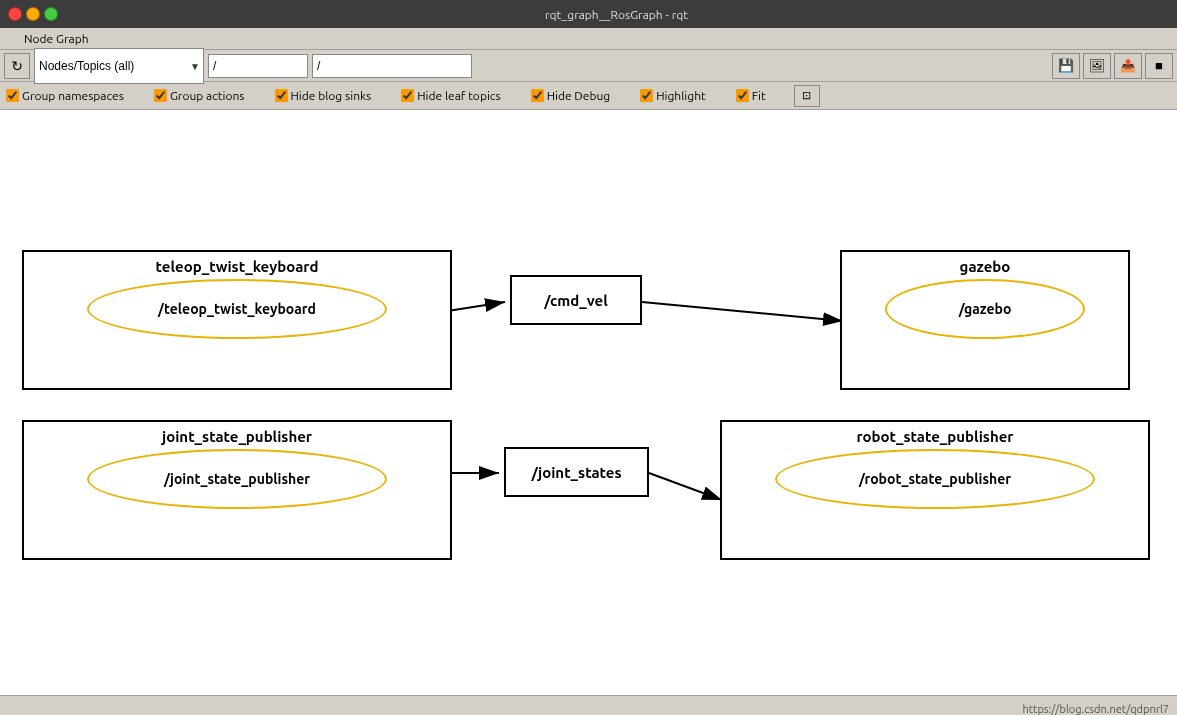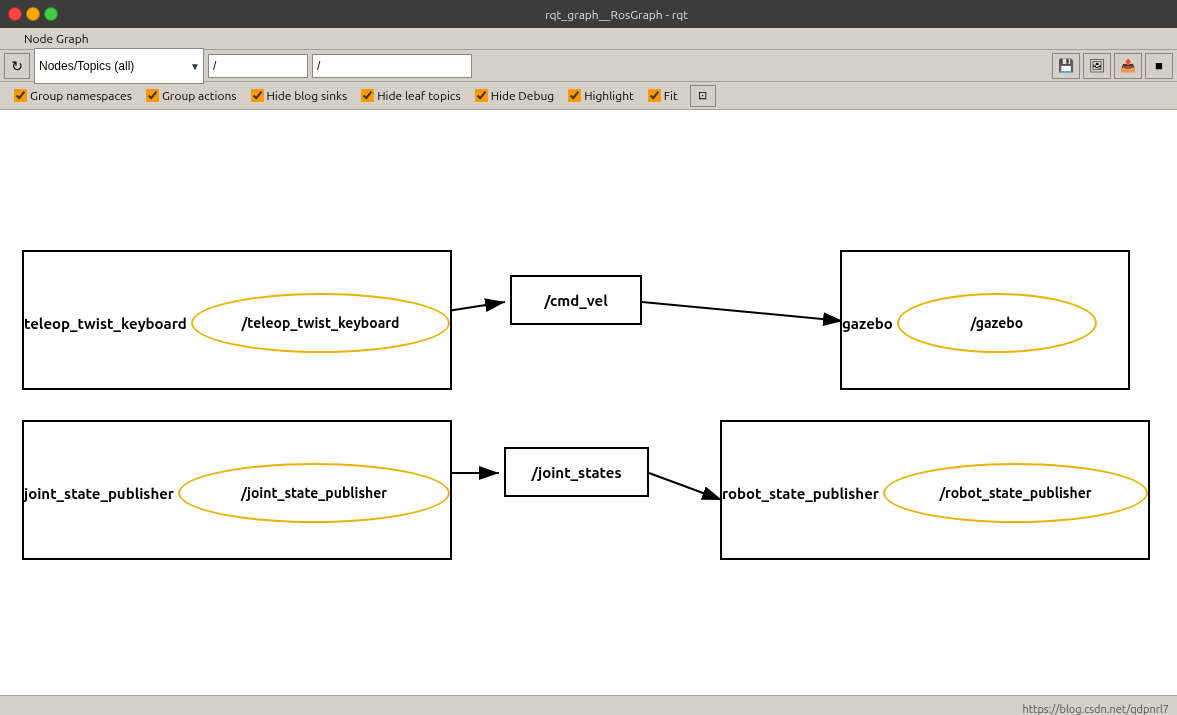--- a/index.html
+++ b/index.html
@@ -101,22 +101,22 @@
       font-size: 12px;
       background: white;
     }
 
     
     .optionsbar {
       background: #d4d0c8;
       height: 28px;
       display: flex;
       align-items: center;
-      padding: 0 8px;
-      gap: 2px;
+      padding: 0 0;
+      gap: 18px;
       border-bottom: 1px solid #a0a0a0;
     }
     .checkbox-item {
       display: flex;
       align-items: center;
       gap: 3px;
       padding: 0 6px;
       font-size: 12px;
       cursor: pointer;
       white-space: nowrap;
@@ -142,21 +142,21 @@
       position: relative;
       overflow: hidden;
     }
 
     
     .node-box {
       position: absolute;
       border: 2px solid black;
       background: white;
       display: flex;
-      flex-direction: row;
+      flex-direction: column;
       align-items: center;
       justify-content: flex-start;
       padding-top: 6px;
       gap: 4px;
     }
     .node-label {
       font-size: 15px;
       font-weight: bold;
       color: #000;
     }

